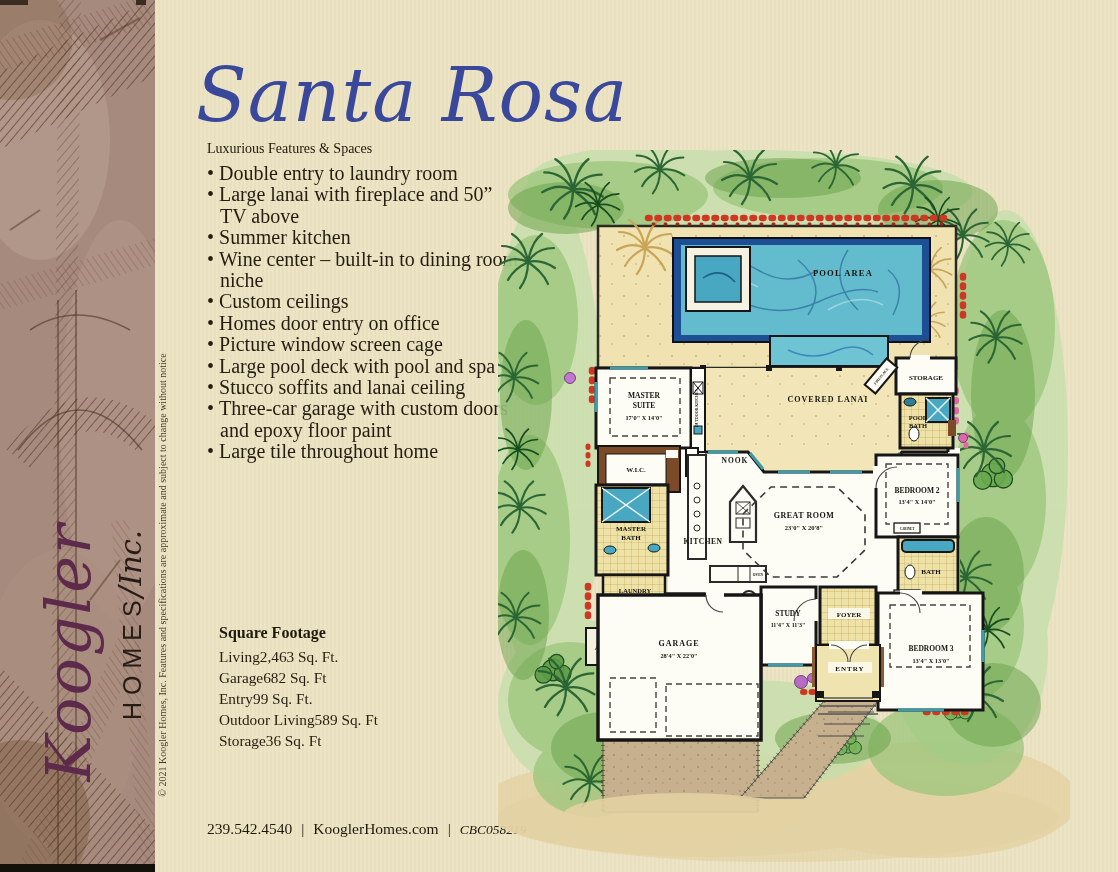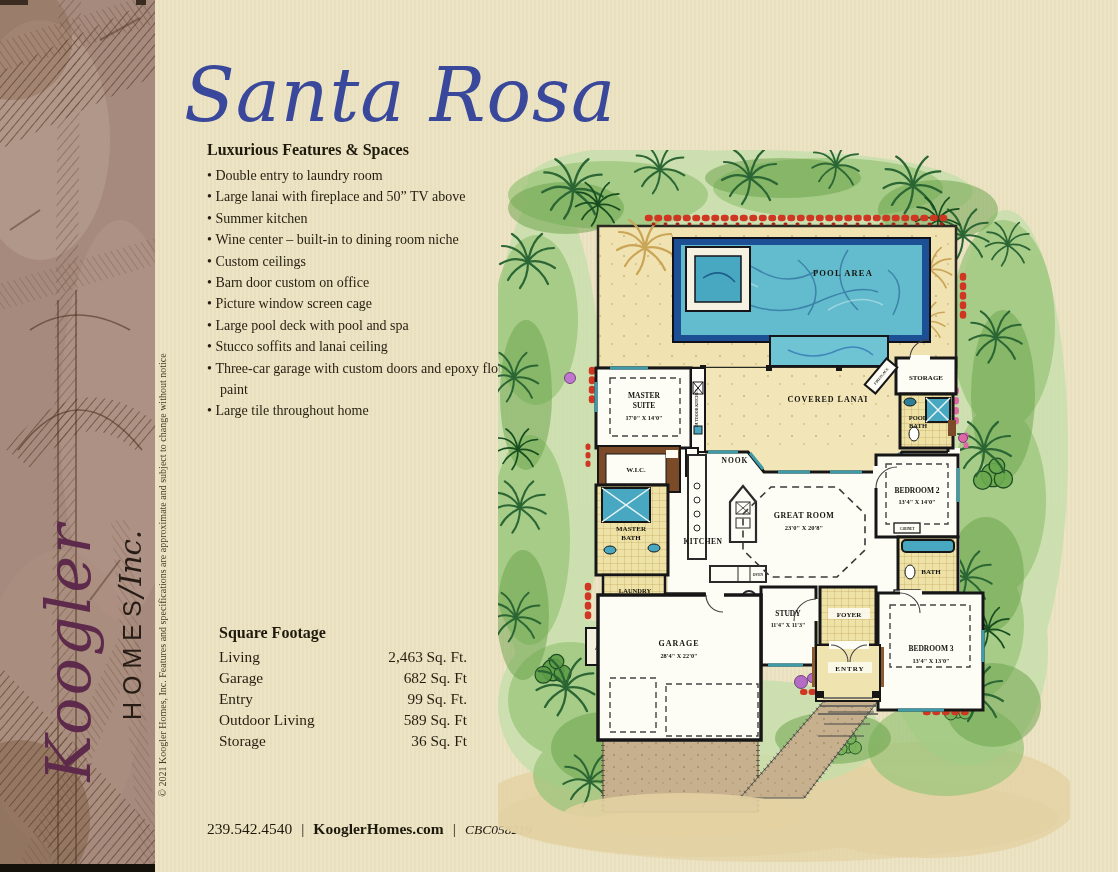--- a/index.html
+++ b/index.html
@@ -26,37 +26,37 @@
   .brand-homes{font-family:"Liberation Sans",sans-serif; font-size:25px; letter-spacing:7px;}
   .brand-slash{font:italic 400 32px "DejaVu Serif",serif; margin:0 1px 0 -4px;}
   .brand-inc{font:italic 400 29px "DejaVu Serif",serif;}
   .copyright{
     position:absolute; left:-107px; top:568px; width:540px; height:14px;
     transform:rotate(-90deg); transform-origin:center;
     font-size:10px; color:#463b27; text-align:center; white-space:nowrap; line-height:14px;
   }
   
   .title{
-    position:absolute; left:184px; top:52px; margin:0;
+    position:absolute; left:196px; top:52px; margin:0;
     font:italic 400 74px "DejaVu Serif", serif; color:#3a489c; letter-spacing:1px;
     white-space:nowrap;
   }
   .features{position:absolute; left:207px; top:141px; width:312px;}
-  .features h2{margin:0 0 6px 0; font-size:16px; font-weight:bold; color:#1f190c;}
-  .features ul{margin:0; padding:0; list-style:none; font-size:14px; line-height:21.4px;}
+  .features h2{margin:0 0 6px 0; font-size:14px; font-weight:normal; color:#1f190c;}
+  .features ul{margin:0; padding:0; list-style:none; font-size:20px; line-height:21.4px;}
   .features li{padding-left:13px; text-indent:-13px;}
   .features li::before{content:"\2022\00a0"; }
   .sqft{position:absolute; left:207px; top:624px; width:248px;margin-left:12px;}
   .sqft h2{margin:0 0 4px 0; font-size:16px; font-weight:bold; color:#1f190c;}
-  .sf-row{display:flex; justify-content:space-between; font-size:15.3px; line-height:21px;gap:32px;}
+  .sf-row{display:flex; font-size:15.3px; line-height:21px;}
   .sf-total{display:flex; justify-content:space-between; font-size:15.5px; font-weight:bold;
     border-top:1.5px solid #2e2514; margin-top:4px; padding-top:5px;}
   .contact{position:absolute; left:207px; top:820px; font-size:15.5px; white-space:nowrap; color:#1f190c;}
   .contact .sep{padding:0 9px; font-weight:400;}
-  .contact .site{font-weight:bold;margin-top:40px;}
+  .contact .site{font-weight:normal;margin-top:40px;}
   .contact .lic{font-style:italic; font-size:13.5px;}
   
   .plan{position:absolute; left:498px; top:150px;}
   .plan text{font-family:"Liberation Serif",serif; font-weight:bold; fill:#141410;}
 </style>
 </head>
 <body>
 
 <div class="page">
 
@@ -101,21 +101,21 @@
   <h1 class="title">Santa Rosa</h1>
 
   <section class="features">
     <h2>Luxurious Features &amp; Spaces</h2>
     <ul>
       <li>Double entry to laundry room</li>
       <li>Large lanai with fireplace and 50” TV above</li>
       <li>Summer kitchen</li>
       <li>Wine center – built-in to dining room niche</li>
       <li>Custom ceilings</li>
-      <li>Barn door custom on office</li>
+      <li>Homes door entry on office</li>
       <li>Picture window screen cage</li>
       <li>Large pool deck with pool and spa</li>
       <li>Stucco soffits and lanai ceiling</li>
       <li>Three-car garage with custom doors and epoxy floor paint</li>
       <li>Large tile throughout home</li>
     </ul>
   </section>
 
   <section class="sqft">
     <h2>Square Footage</h2>

